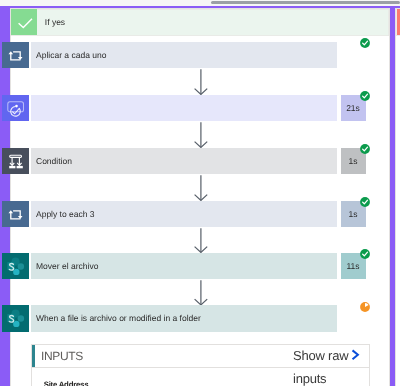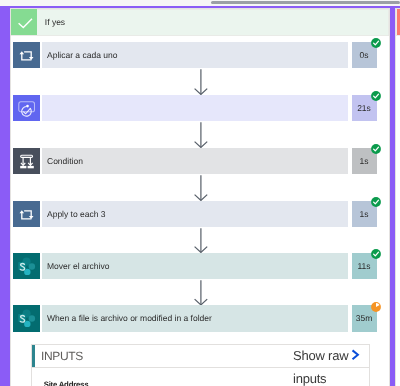--- a/index.html
+++ b/index.html
@@ -20,21 +20,21 @@
 
   .branch-head{position:absolute;left:0px;top:0px;height:27.5px;box-sizing:border-box;
       box-shadow:inset 0 0 0 0.7px #e9e7e5;}
   #yes-head{width:378.5px;}
   #no-head{width:68px;}
   .branch-ico{position:absolute;left:0.7px;top:0.2px;width:26px;height:26px;}
   .branch-label{transform:translateZ(0);position:absolute;left:34px;top:0;height:26px;line-height:26.5px;
       font-size:8.5px;color:#2c2c2c;}
 
   
-  .row{position:absolute;left:13px;width:363.5px;height:28px;}
+  .row{position:absolute;left:2px;width:363.5px;height:28px;}
   .row .ico{position:absolute;left:0;top:0;width:26.5px;height:26.5px;overflow:hidden;}
   .row .body{position:absolute;left:28.5px;top:0;width:306.5px;height:26.5px;}
   .row .title{transform:translateZ(0);position:absolute;left:34px;top:0;height:26.5px;line-height:26.8px;
       font-size:8.5px;color:#2b2b2b;white-space:nowrap;}
   .row .chip{position:absolute;left:338.5px;top:0;width:25px;height:26.5px;
       text-align:center;line-height:26.8px;font-size:8.5px;color:#2b2b2b;}
   .row .chip > span{display:inline-block;transform:translateZ(0);}
   .badge{position:absolute;left:357.4px;top:-5.25px;width:12px;height:12px;}
 
   
@@ -87,21 +87,20 @@
   <div id="rows">
       <div class="row" style="top: 41.5px;">
         <div class="ico" style="background: rgb(72, 106, 145);"><svg width="26.5" height="26.5" viewBox="0 0 26.5 26.5">
             <path d="M11.1 9.85 L18.2 9.85 L18.2 15.4" fill="none" stroke="#ffffff" stroke-width="1.3" stroke-linecap="butt"></path>
             <path d="M18.2 17.9 L20.5 14.9 L15.9 14.9 Z" fill="#ffffff"></path>
             <path d="M8.8 11.7 L8.8 17.85 L18.5 17.85" fill="none" stroke="#ffffff" stroke-width="1.3" stroke-linecap="butt"></path>
             <path d="M8.8 9.3 L11.1 12.3 L6.5 12.3 Z" fill="#ffffff"></path>
           </svg></div>
         <div class="body" style="background: rgb(227, 231, 239);"></div>
         <div class="title">Aplicar a cada uno</div>
-        <div class="chip" style="background: rgb(183, 197, 216);"><span>0s</span></div>
         <div class="badge"><svg width="12" height="12" viewBox="0 0 12 12">
             <circle cx="6" cy="6" r="4.9" fill="#0b9b4c"></circle>
             <path d="M3.6 6.1 L5.3 7.8 L8.5 4.1" stroke="#fff" stroke-width="1.25" fill="none" stroke-linecap="round" stroke-linejoin="round"></path>
           </svg></div>
       </div>
       <div class="row" style="top: 94.5px;">
         <div class="ico" style="background: rgb(97, 102, 240);"><svg width="26.5" height="26.5" viewBox="0 0 26.5 26.5">
             <rect x="5.8" y="6.8" width="15.7" height="10.0" rx="2.1" fill="none" stroke="#ffffff" stroke-opacity="0.55" stroke-width="1.05"></rect>
             <path d="M17.3 13.45 A4.8 4.8 0 1 1 13.55 11.55" fill="none" stroke="#ffffff" stroke-opacity="0.88" stroke-width="1.1"></path>
             <path d="M10.6 16.85 L12.7 18.75 L17.3 13.3" fill="none" stroke="#ffffff" stroke-opacity="0.88" stroke-width="1.1" stroke-linecap="round" stroke-linejoin="round"></path>
@@ -166,21 +165,20 @@
       <div class="row" style="top: 305px;">
         <div class="ico" style="background: rgb(3, 108, 112);"><svg width="26.5" height="26.5" viewBox="0 0 26.5 26.5">
             <circle cx="13.55" cy="8.65" r="4.05" fill="#0b7d83"></circle>
             <circle cx="14.3" cy="18.9" r="3.2" fill="#25b3c2"></circle>
             <circle cx="18.85" cy="13.45" r="3.25" fill="#1b8f96"></circle>
             <path d="M5.4 9.1 h7.4 v7.7 h-7.4 z" fill="#0a858a"></path>
             <path d="M11.4 11.4 C11.05 10.8 10.35 10.45 9.45 10.45 C8.3 10.45 7.55 11.0 7.55 11.8 C7.55 12.6 8.15 13.0 9.3 13.45 C10.65 13.95 11.6 14.5 11.6 15.55 C11.6 16.5 10.7 17.15 9.35 17.15 C8.4 17.15 7.75 16.9 7.35 16.4" fill="none" stroke="#c9e9ea" stroke-width="1.4" stroke-linecap="round"></path>
           </svg></div>
         <div class="body" style="background: rgb(214, 229, 229);"></div>
         <div class="title">When a file is archivo or modified in a folder</div>
-        <div class="chip" style="background: rgb(160, 204, 206);"><span>35m</span></div>
         <div class="badge"><svg width="12" height="12" viewBox="0 0 12 12">
             <circle cx="6" cy="6" r="4.9" fill="#f59425"></circle>
             <path d="M6 6 L6 1.9 A4.1 4.1 0 0 1 9.6 4.05 Z" fill="#ffffff"></path>
           </svg></div>
       </div>
     </div>
   <div id="arrows">
       <div class="arrow" style="top: 68px; height: 26.5px;"><svg width="14" height="26.5" viewBox="0 0 14 26.5">
           <path d="M6.9 1.3 L6.9 26.2" stroke="#575f69" stroke-width="1.2" fill="none"></path>
           <path d="M0.6 20.6 L6.9 26.4 L13.2 20.6" stroke="#575f69" stroke-width="1.25" fill="none" stroke-linecap="butt" stroke-linejoin="miter"></path>

